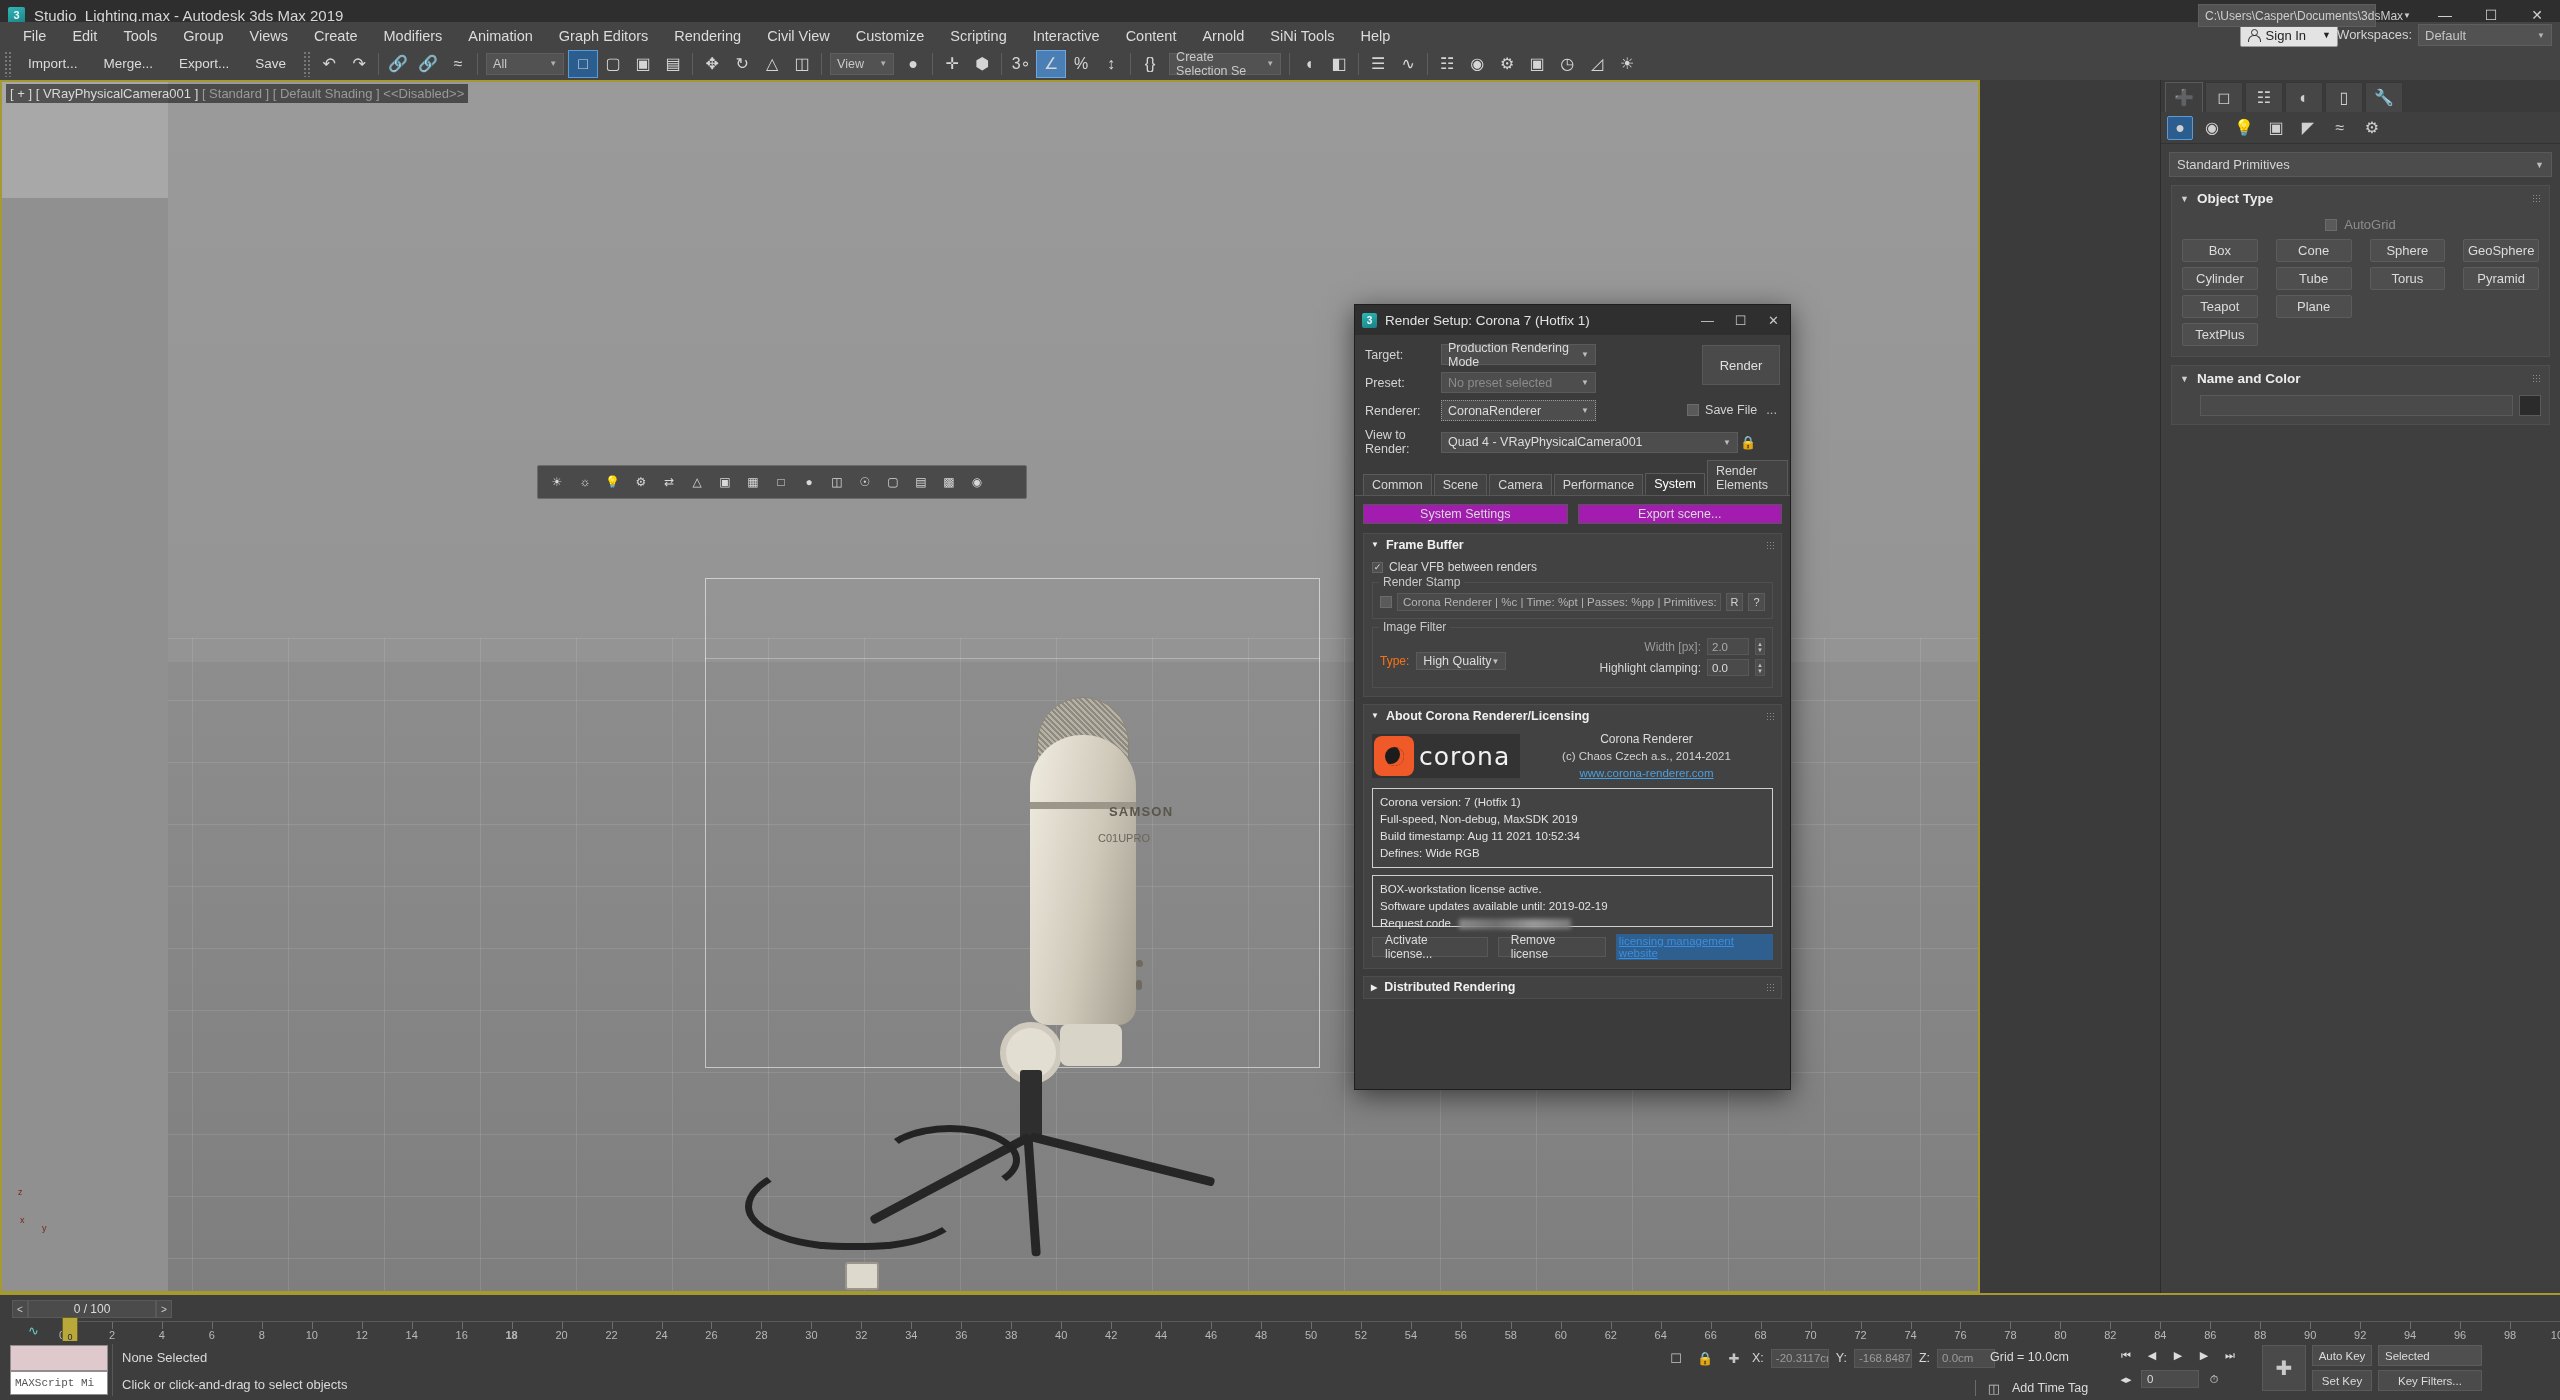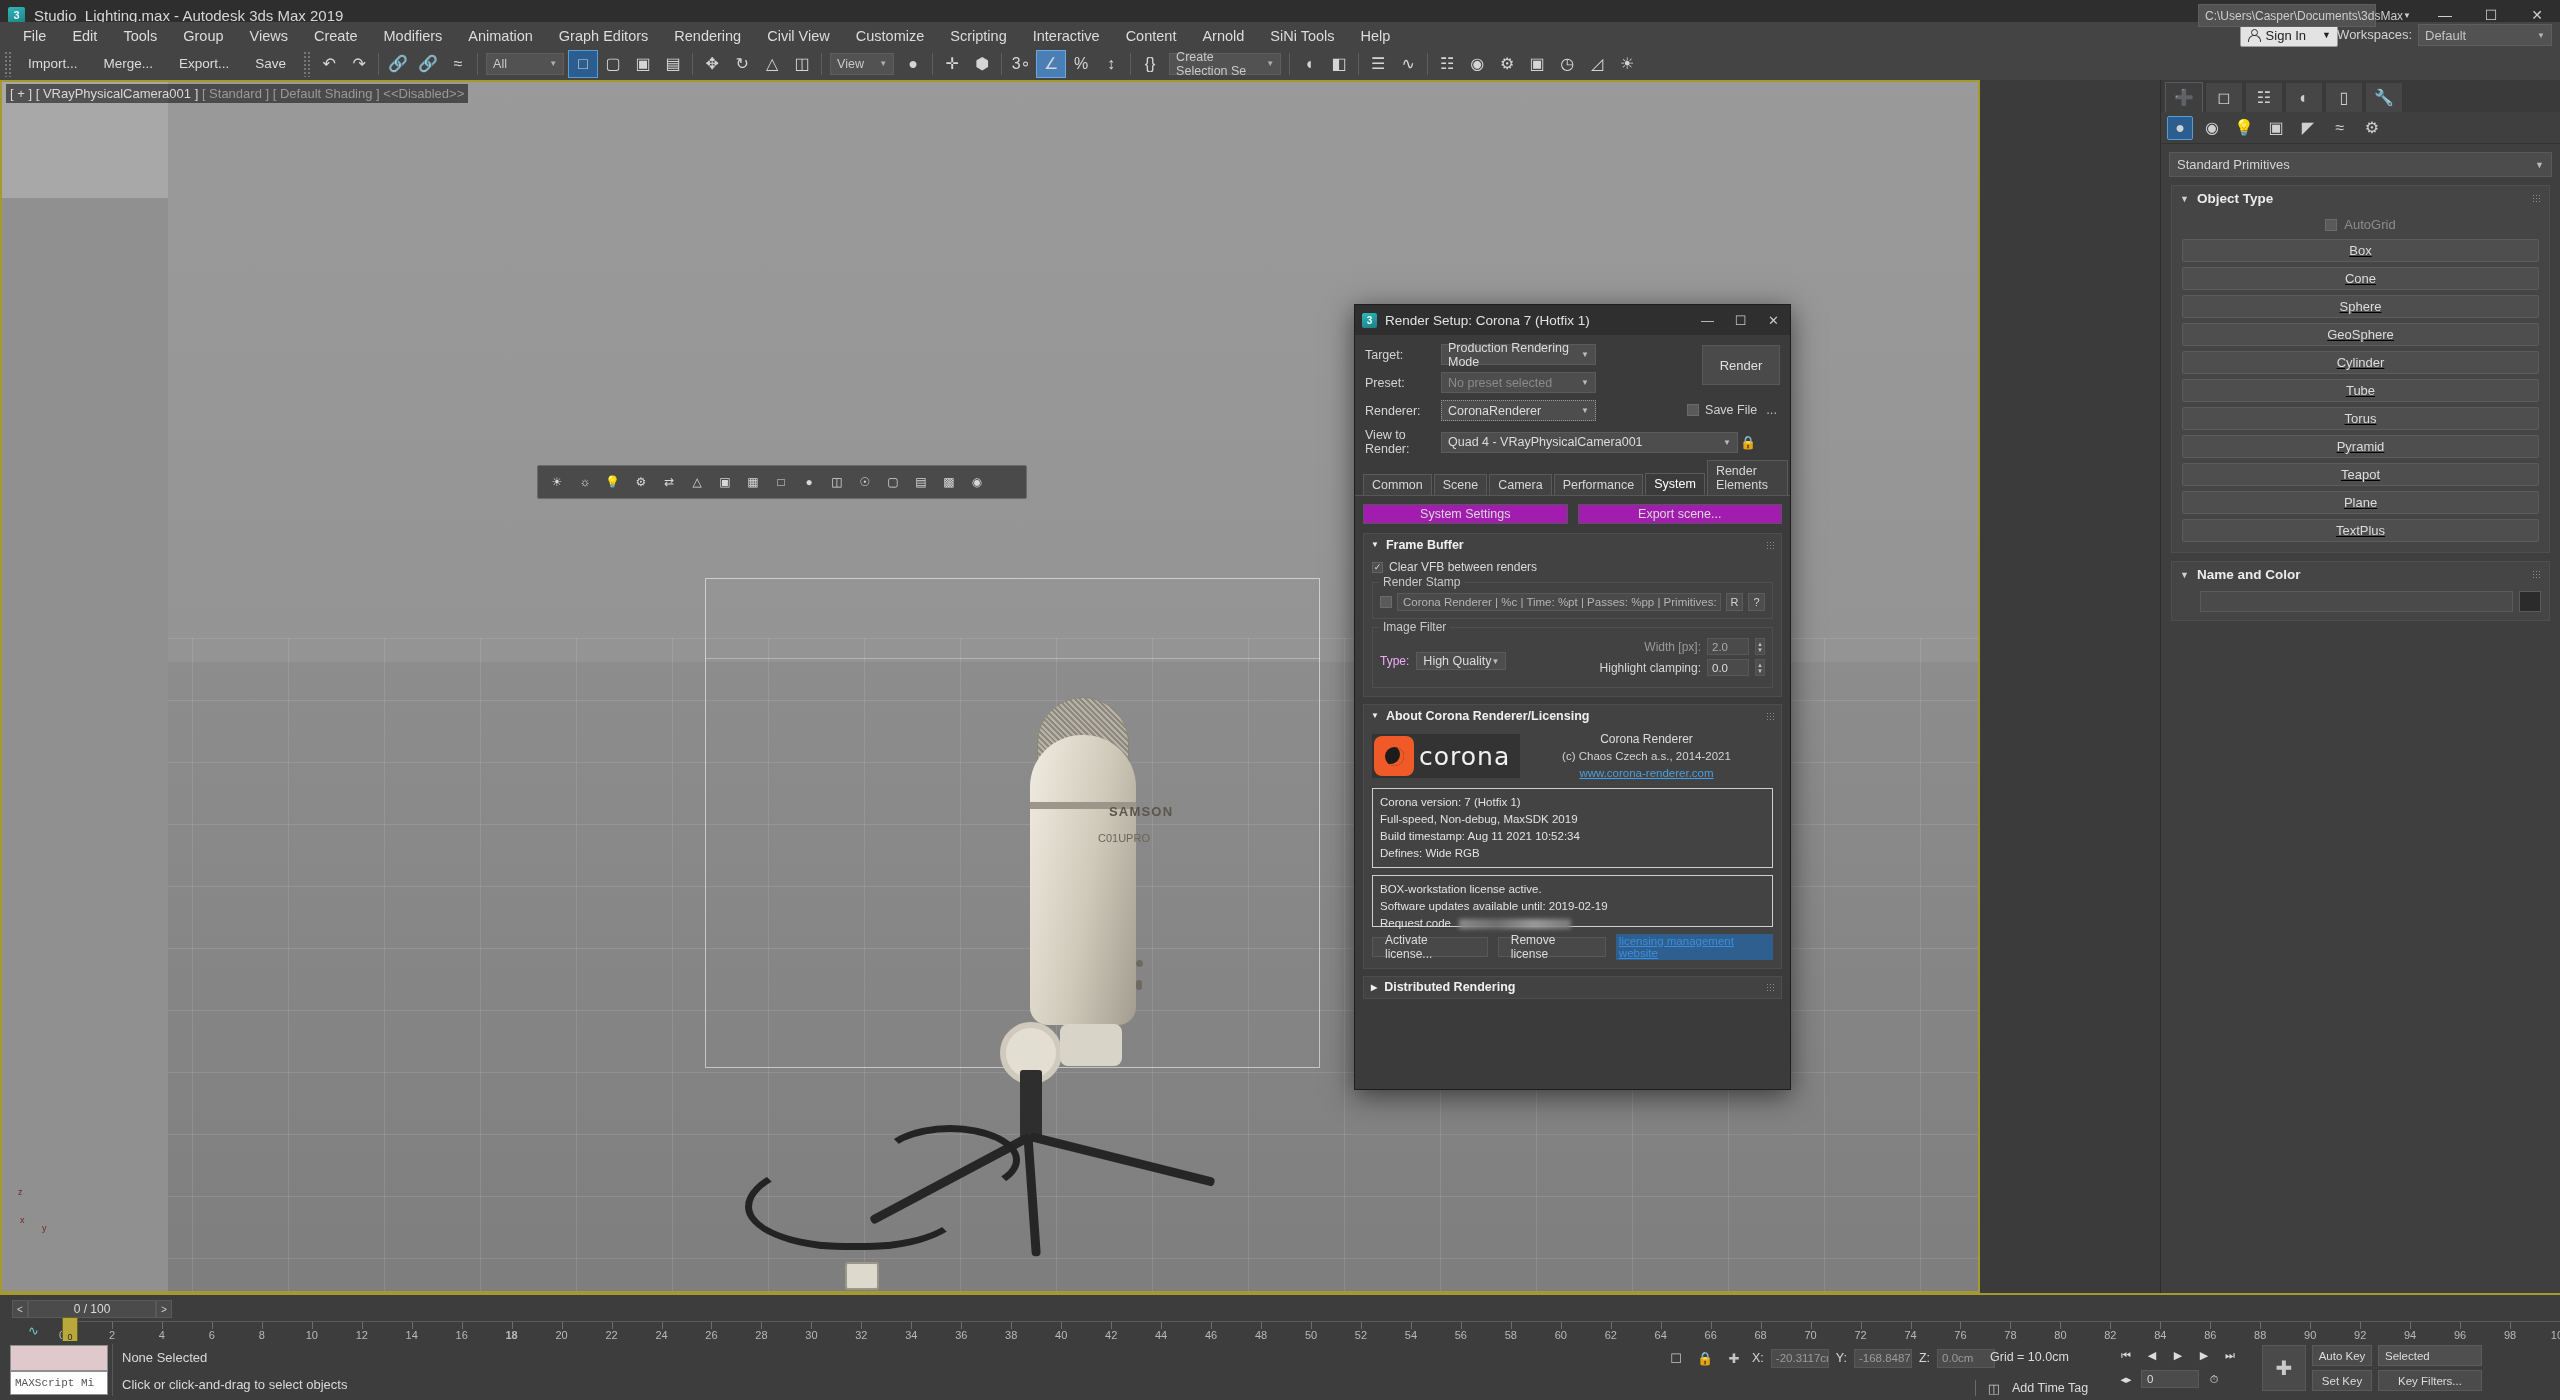--- a/index.html
+++ b/index.html
@@ -252,21 +252,21 @@
   .rollout-hdr .dots {
     margin-left:auto;
     width:9px; height:9px;
     background-image: radial-gradient(circle, #8d8d8d 0.8px, transparent 1px);
     background-size: 3px 3px;
   }
   .rollout-body { padding:6px 10px 10px 10px; }
   .autogrid-row { display:flex; align-items:center; gap:7px; justify-content:center; margin-bottom:7px;}
   .cbx { width:12px; height:12px; background:#5a5a5a; border:1px solid #6b6b6b; }
   .dim-lbl { color:#8d8d8d; font-size:13px; }
-  .obj-grid { display:grid; grid-template-columns:1fr; gap:5px 18px;text-decoration:underline; }
+  .obj-grid { display:grid; grid-template-columns:1fr 1fr 1fr 1fr; gap:5px 18px; }
   .obj-btn {
     height:23px; background:#4e4e4e; border:1px solid #5c5c5c; border-radius:2px;
     color:#dcdcdc; font-size:13px; display:flex; align-items:center; justify-content:center;
   }
   .obj-btn.single { grid-column: 1 / 2; }
   .name-row { display:flex; align-items:center; gap:6px; padding:4px 8px 8px 28px; }
   .name-input { flex:1; height:21px; background:#4a4a4a; border:1px solid #5a5a5a; }
   .color-swatch { width:22px; height:21px; background:#2b2b2b; border:1px solid #5a5a5a; }
 
   
@@ -830,21 +830,21 @@
               <span class="stamp-input">Corona Renderer | %c | Time: %pt | Passes: %pp | Primitives: %si</span>
               <span class="mini-btn">R</span>
               <span class="mini-btn">?</span>
             </div>
           </div>
 
           <div class="group">
             <span class="gtitle">Image Filter</span>
             <div class="filter-grid">
               <div style="display:flex;align-items:center;gap:7px;margin-top:14px;">
-                <span style="color:#f0abfc;font-size:12px;">Type:</span>
+                <span style="color:#f97316;font-size:12px;">Type:</span>
                 <span class="combo" style="width:90px;height:18px;">
                   <span>High Quality</span>
                   <span class="caret">▼</span>
                 </span>
               </div>
               <div>
                 <div class="spin-row">
                   <span class="l dim">Width [px]:</span>
                   <span class="spin-box">2.0</span>
                   <span class="spin-arrows">▲<br>▼</span>

